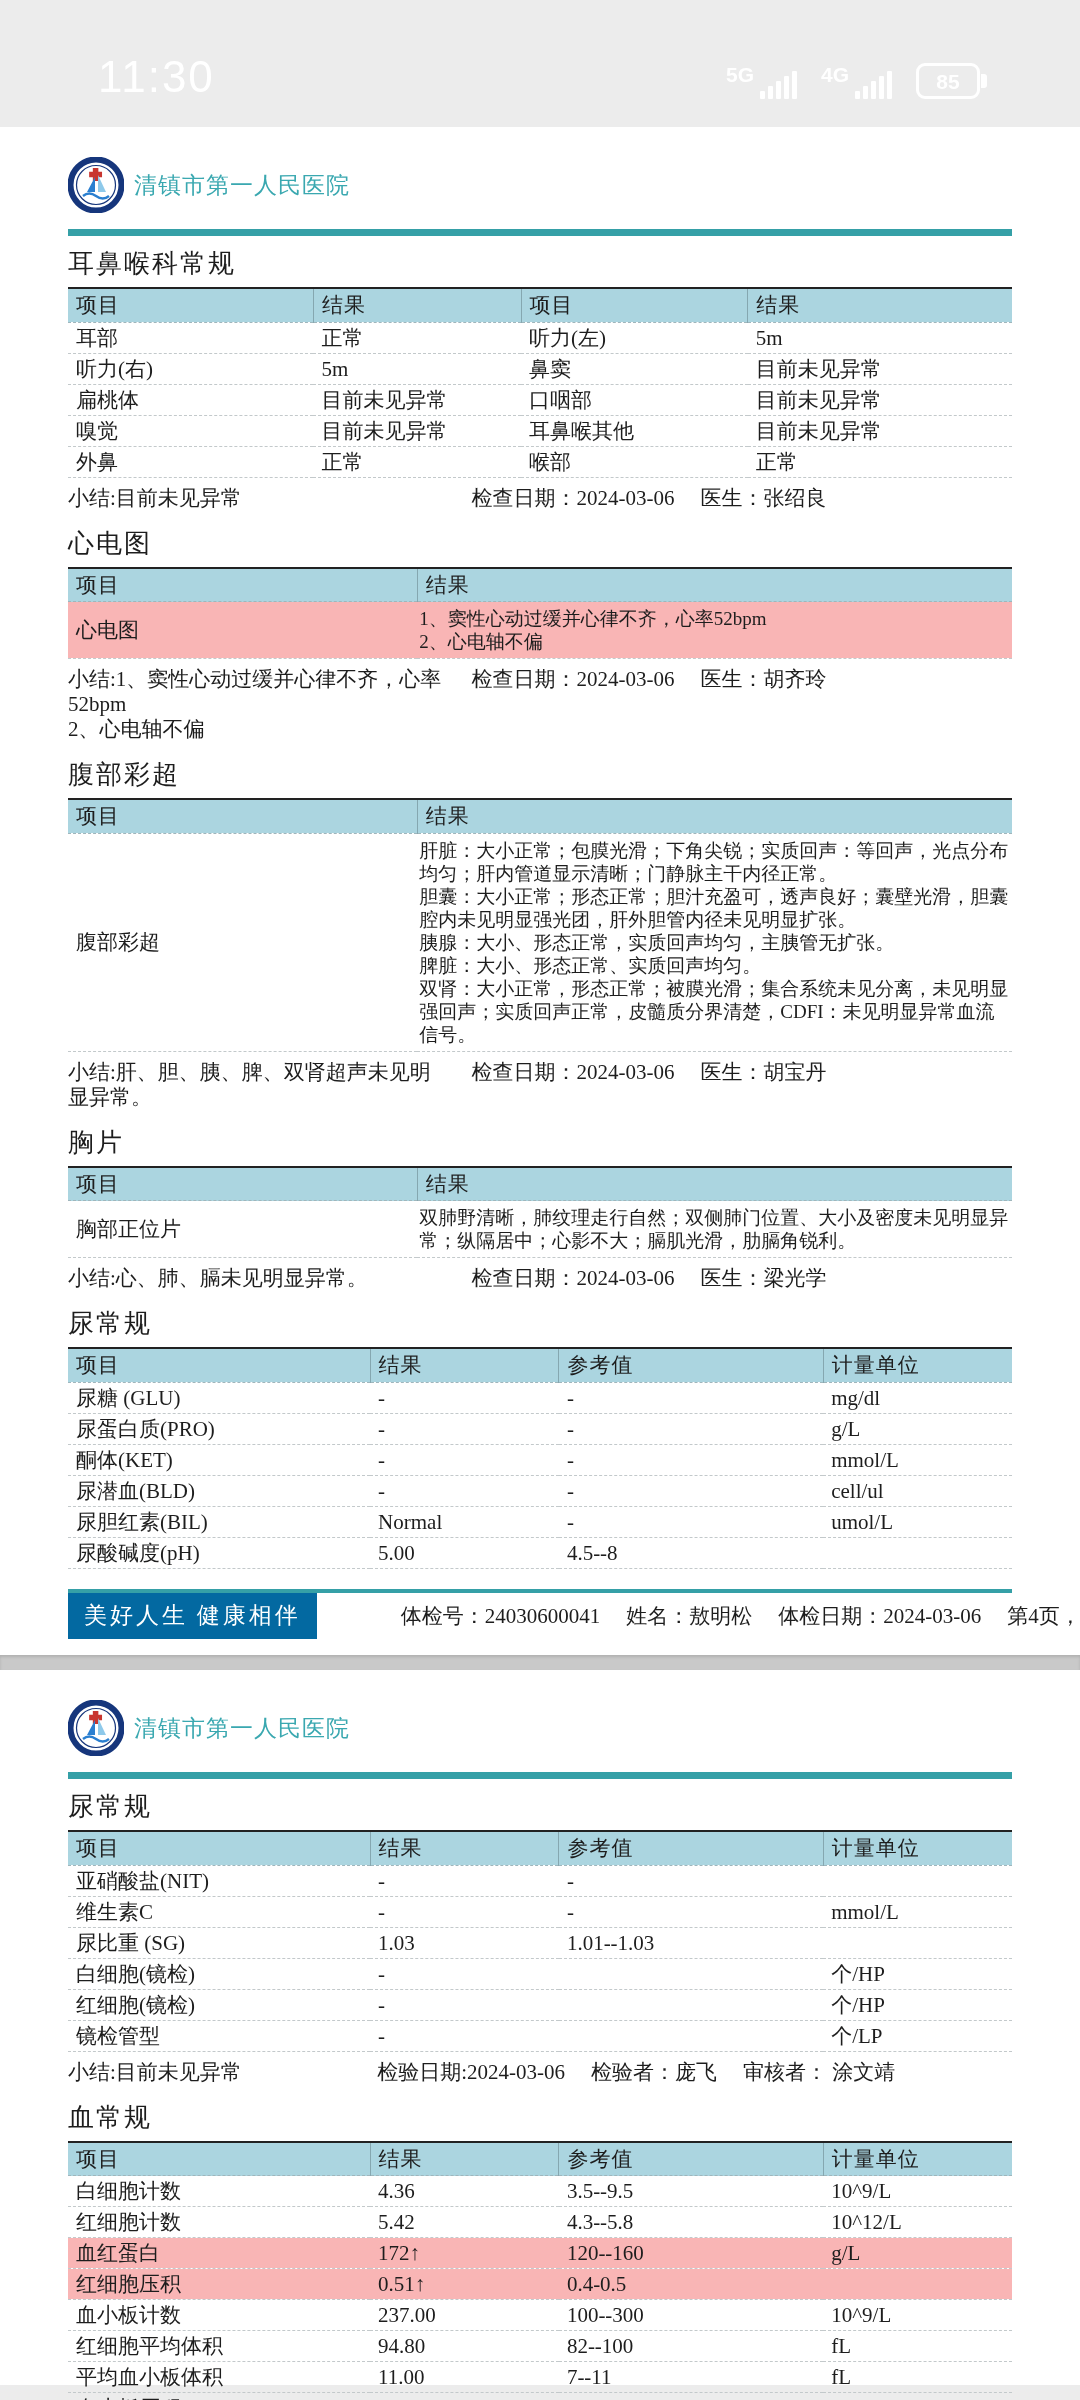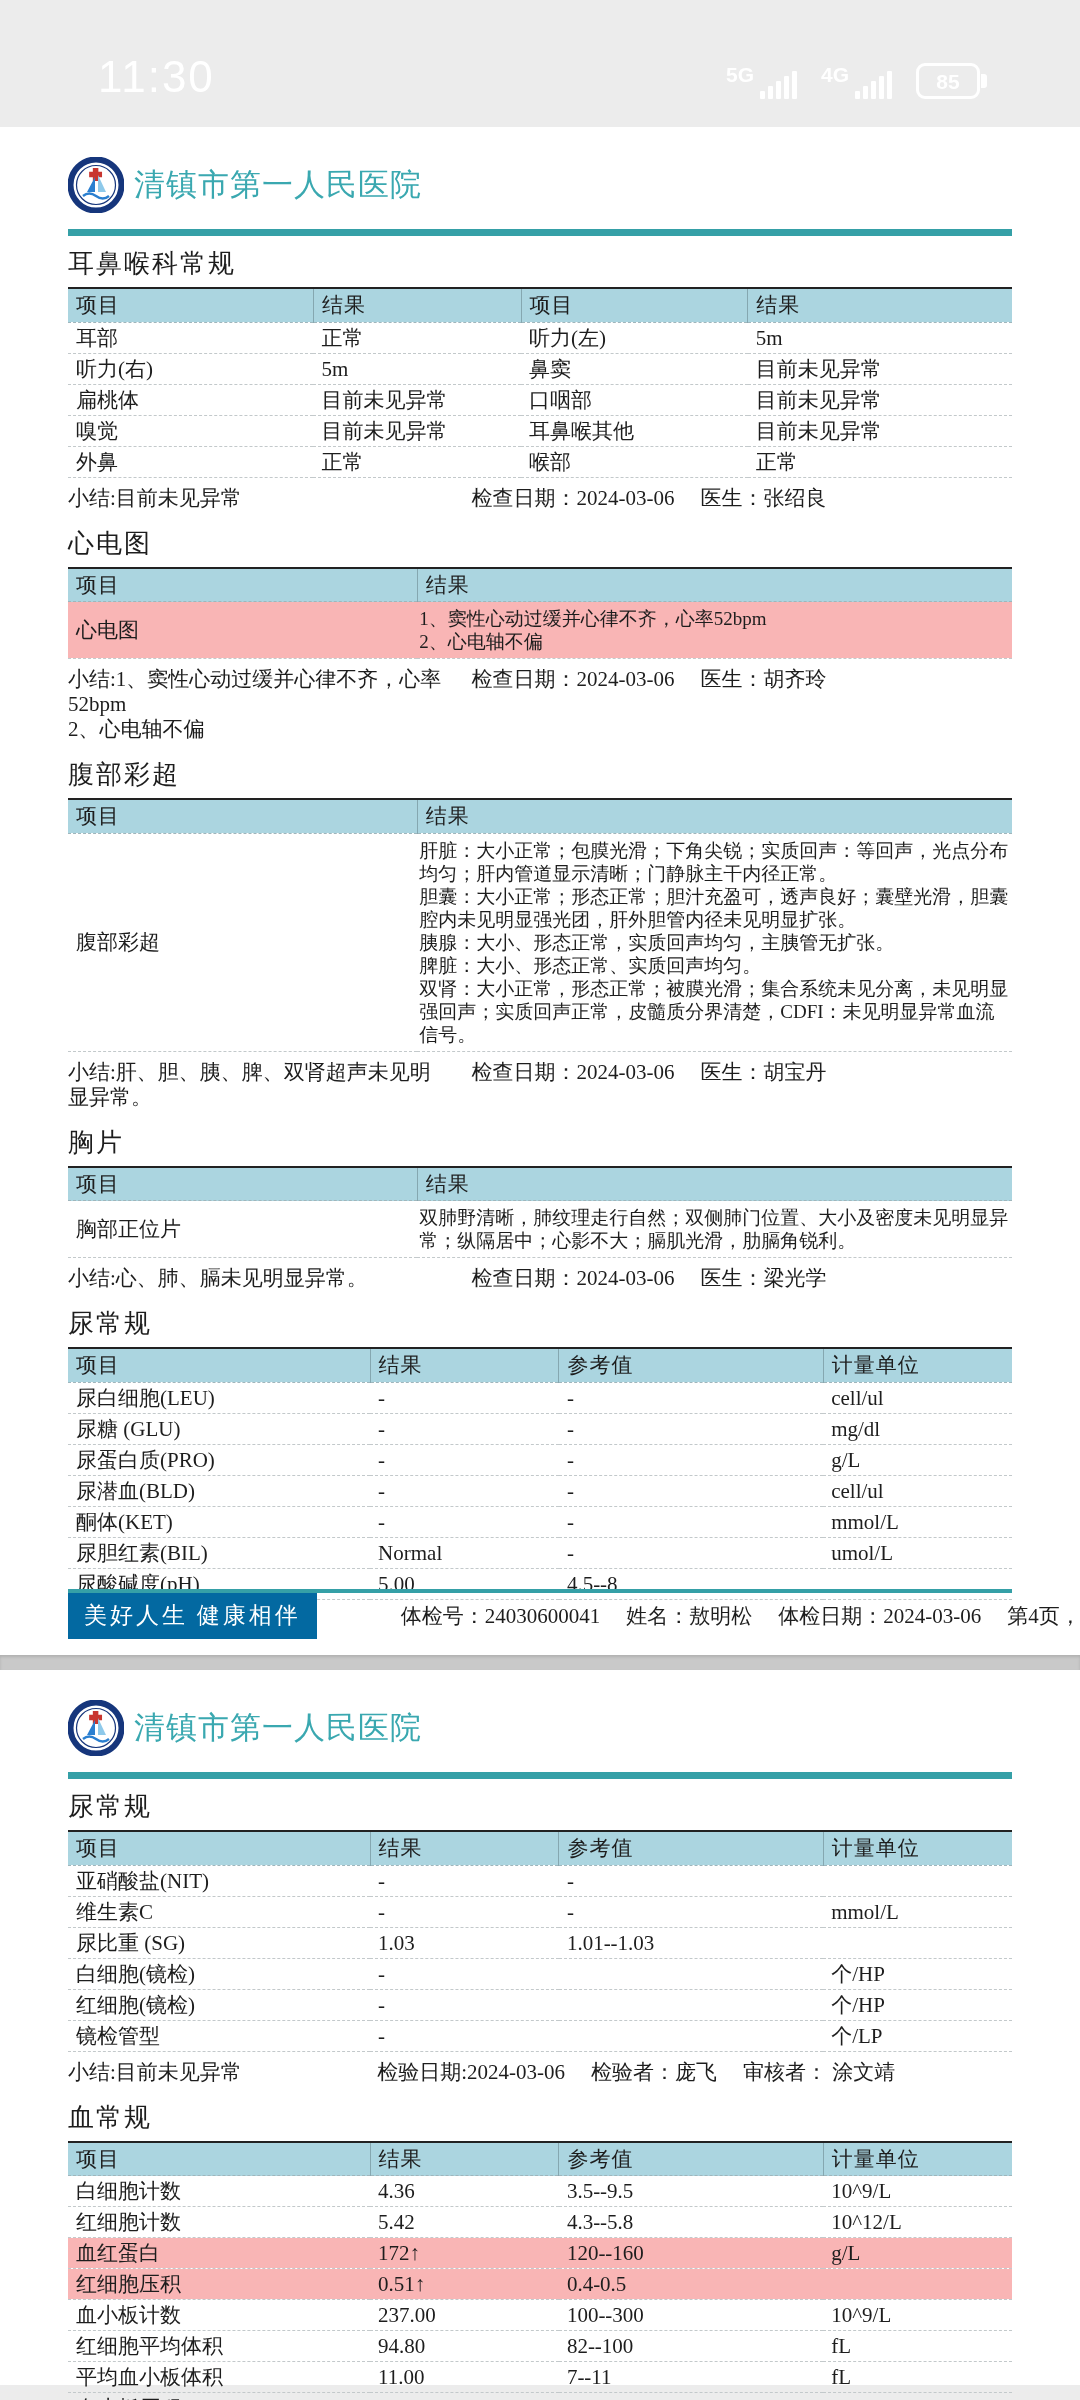--- a/index.html
+++ b/index.html
@@ -22,21 +22,21 @@
   .battery span{font-family:"Liberation Sans",sans-serif;font-size:21px;font-weight:700;line-height:1}
   .battery::after{content:"";position:absolute;right:-10px;top:8px;width:6px;height:14px;background:#fff;border-radius:0 3px 3px 0}
 
   
   .page{background:#fff;padding:0 68px;position:relative}
   .page-1{height:1528px}
   .page-2{height:715px}
   .page-gap{height:15px;background:#c9c9c9;box-shadow:inset 0 2px 3px rgba(0,0,0,.12)}
   .ph{display:flex;align-items:center;gap:10px;padding-top:30px}
   .logo{width:56px;height:56px;flex:0 0 56px}
-  .hosp-name{color:#3aa8b0;font-size:31px;letter-spacing:1px}
+  .hosp-name{color:#3aa8b0;font-size:23px;letter-spacing:1px}
   .rule{height:7px;background:#35a0a7;margin-top:16px}
 
   
   .sec-title{font-size:26px;margin:10px 0 6px;letter-spacing:2px}
   table.rt{width:100%;border-collapse:collapse;table-layout:fixed;font-size:21px}
   .rt th{background:#abd5e0;text-align:left;font-weight:400;height:34px;padding:0 0 0 8px;
          border-top:2px solid #222;border-bottom:1px dashed #9fb6bc;letter-spacing:1px}
   .rt th + th{border-left:1px solid #85a7b0}
   .rt td{height:30px;line-height:30px;padding:0 4px 0 8px;border-bottom:1px dashed #c3c9cb;vertical-align:middle;
          overflow:hidden}
@@ -256,48 +256,42 @@
             <thead>
               <tr>
                 <th>项目</th>
                 <th>结果</th>
                 <th>参考值</th>
                 <th>计量单位</th>
               </tr>
             </thead>
             <tbody>
               <tr>
-                <td class="c0">尿白细胞(LEU)</td>
+                <td class="c0">尿糖 (GLU)</td>
+                <td class="c1">-</td>
+                <td class="c2">-</td>
+                <td class="c3">mg/dl</td>
+              </tr>
+              <tr>
+                <td class="c0">尿蛋白质(PRO)</td>
+                <td class="c1">-</td>
+                <td class="c2">-</td>
+                <td class="c3">g/L</td>
+              </tr>
+              <tr>
+                <td class="c0">酮体(KET)</td>
+                <td class="c1">-</td>
+                <td class="c2">-</td>
+                <td class="c3">mmol/L</td>
+              </tr>
+              <tr>
+                <td class="c0">尿潜血(BLD)</td>
                 <td class="c1">-</td>
                 <td class="c2">-</td>
                 <td class="c3">cell/ul</td>
-              </tr>
-              <tr>
-                <td class="c0">尿糖 (GLU)</td>
-                <td class="c1">-</td>
-                <td class="c2">-</td>
-                <td class="c3">mg/dl</td>
-              </tr>
-              <tr>
-                <td class="c0">尿蛋白质(PRO)</td>
-                <td class="c1">-</td>
-                <td class="c2">-</td>
-                <td class="c3">g/L</td>
-              </tr>
-              <tr>
-                <td class="c0">尿潜血(BLD)</td>
-                <td class="c1">-</td>
-                <td class="c2">-</td>
-                <td class="c3">cell/ul</td>
-              </tr>
-              <tr>
-                <td class="c0">酮体(KET)</td>
-                <td class="c1">-</td>
-                <td class="c2">-</td>
-                <td class="c3">mmol/L</td>
               </tr>
               <tr>
                 <td class="c0">尿胆红素(BIL)</td>
                 <td class="c1">Normal</td>
                 <td class="c2">-</td>
                 <td class="c3">umol/L</td>
               </tr>
               <tr>
                 <td class="c0">尿酸碱度(pH)</td>
                 <td class="c1">5.00</td>

